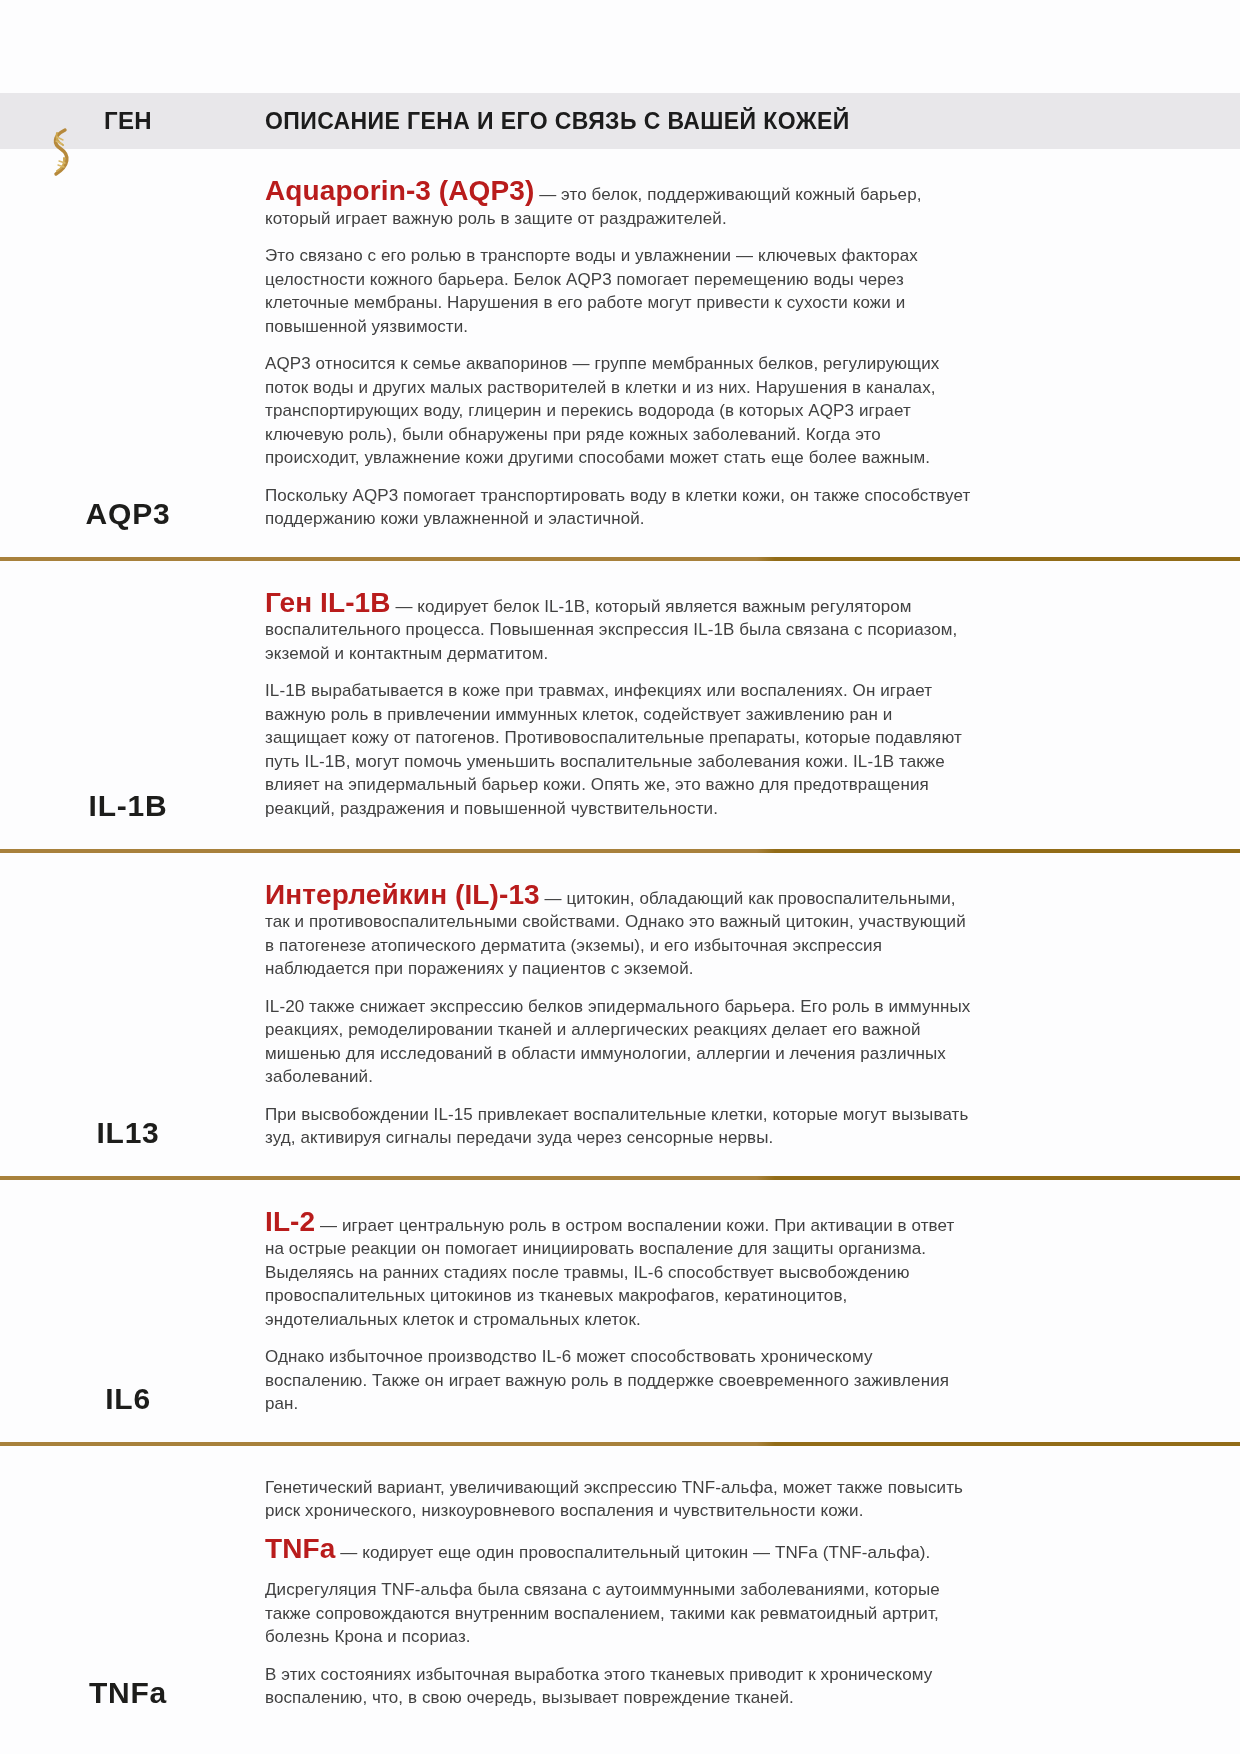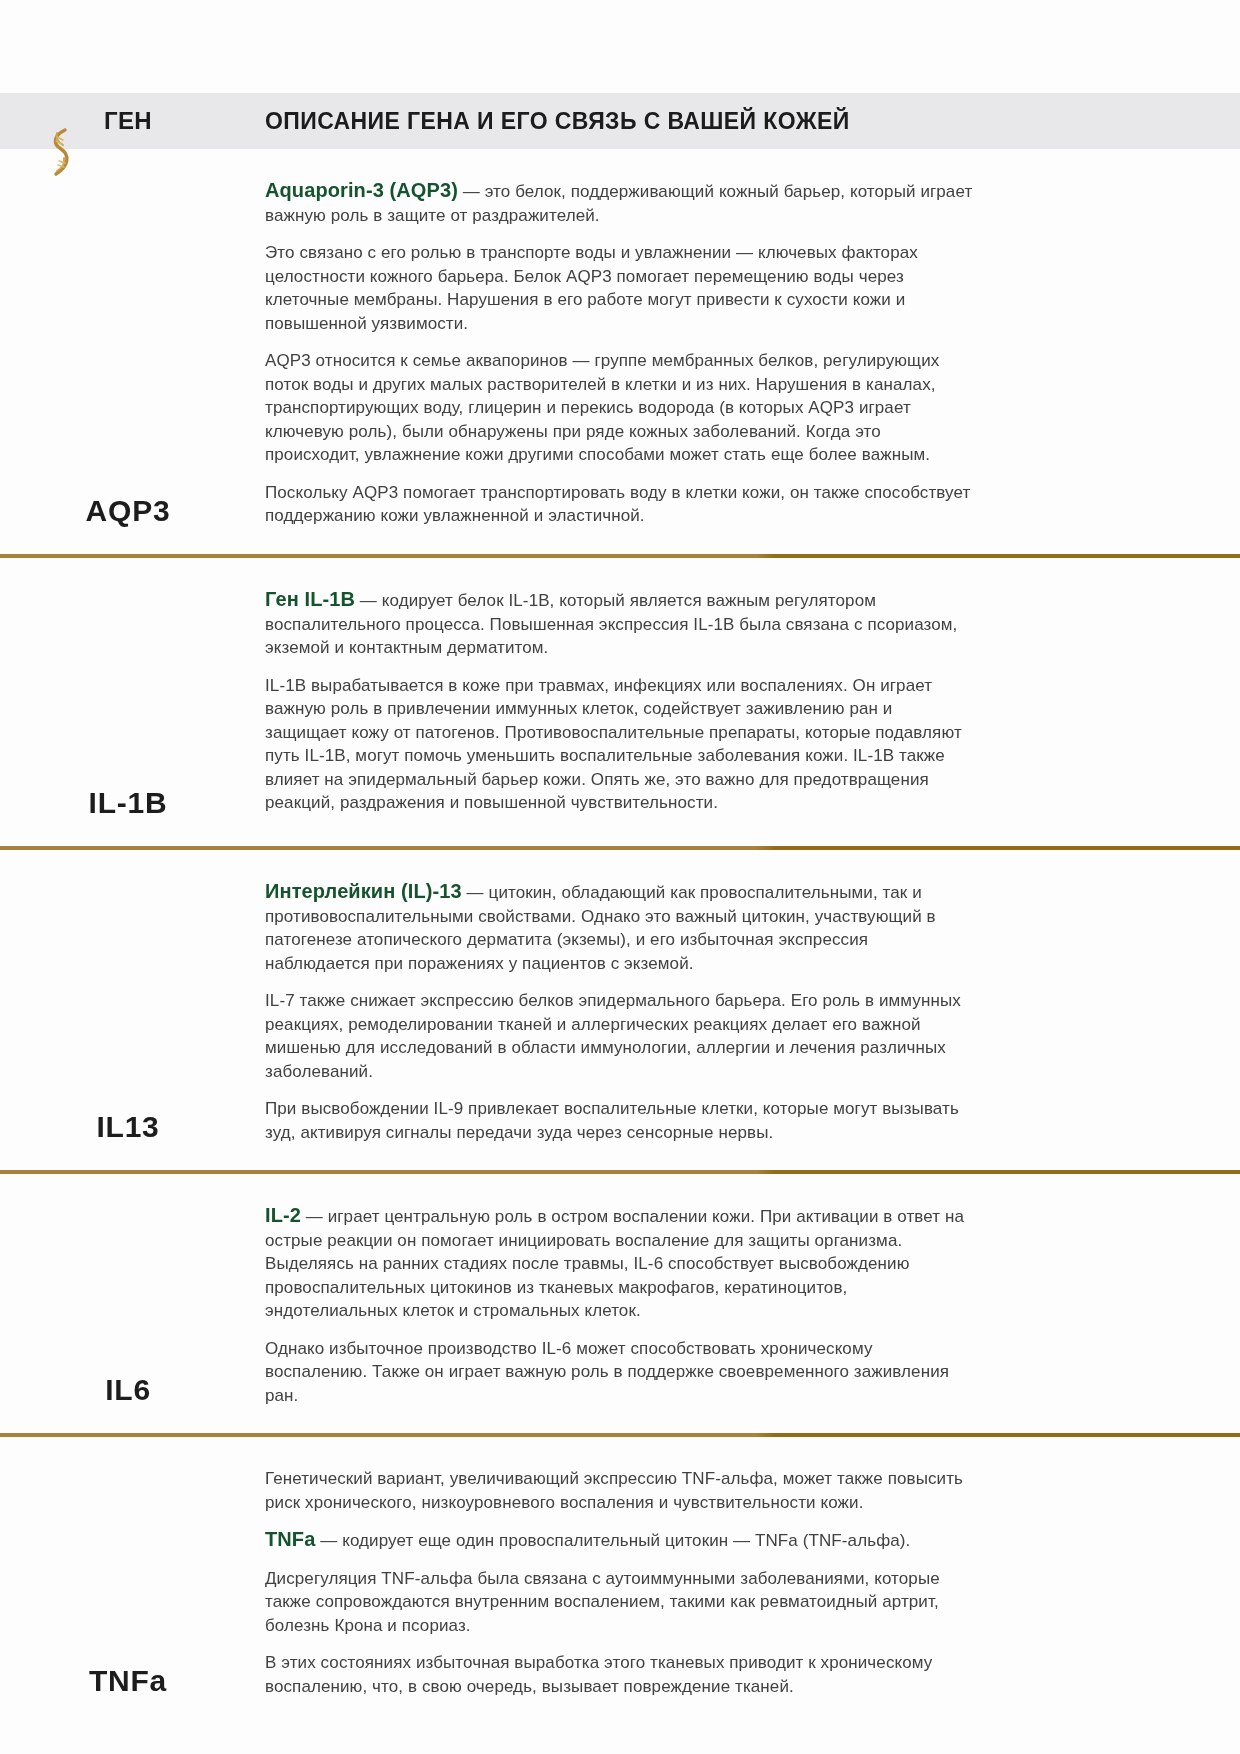--- a/index.html
+++ b/index.html
@@ -35,21 +35,21 @@
   }
   .gene-name{
     font-size:30px;font-weight:700;color:var(--gene_text,#1d1d1b);letter-spacing:.8px;
   }
   .desc-cell{width:710px;flex:0 0 710px;margin-left:9px;}
   .desc-cell p{
     margin:0 0 14px;font-size:17px;line-height:23.5px;color:var(--text,#414141);
     letter-spacing:.1px;
   }
   .desc-cell p:last-child{margin-bottom:0;}
-  .lead{font-weight:700;font-size:20px;color:#14532d;}
+  .lead{font-weight:700;font-size:28px;color:#b91c1c;}
 
   
   .divider{
     height:4px;width:100%;
     background:linear-gradient(90deg,
       var(--divider_left,#a8813c) 0%,
       var(--divider_left,#a8813c) 61%,
       var(--divider_right,#926c18) 62.5%,
       var(--divider_right,#926c18) 100%);
   }
@@ -102,22 +102,22 @@
           <p>IL-1B вырабатывается в коже при травмах, инфекциях или воспалениях. Он играет важную роль в привлечении иммунных клеток, содействует заживлению ран и защищает кожу от патогенов. Противовоспалительные препараты, которые подавляют путь IL-1B, могут помочь уменьшить воспалительные заболевания кожи. IL-1B также влияет на эпидермальный барьер кожи. Опять же, это важно для предотвращения реакций, раздражения и повышенной чувствительности.</p>
         </div>
       </section>
       <div class="divider"></div>
       <section class="gene-row r2">
         <div class="gene-cell">
           <div class="gene-name">IL13</div>
         </div>
         <div class="desc-cell">
           <p><strong class="lead">Интерлейкин (IL)-13</strong> — цитокин, обладающий как провоспалительными, так и противовоспалительными свойствами. Однако это важный цитокин, участвующий в патогенезе атопического дерматита (экземы), и его избыточная экспрессия наблюдается при поражениях у пациентов с экземой.</p>
-          <p>IL-7 также снижает экспрессию белков эпидермального барьера. Его роль в иммунных реакциях, ремоделировании тканей и аллергических реакциях делает его важной мишенью для исследований в области иммунологии, аллергии и лечения различных заболеваний.</p>
-          <p>При высвобождении IL-9 привлекает воспалительные клетки, которые могут вызывать зуд, активируя сигналы передачи зуда через сенсорные нервы.</p>
+          <p>IL-20 также снижает экспрессию белков эпидермального барьера. Его роль в иммунных реакциях, ремоделировании тканей и аллергических реакциях делает его важной мишенью для исследований в области иммунологии, аллергии и лечения различных заболеваний.</p>
+          <p>При высвобождении IL-15 привлекает воспалительные клетки, которые могут вызывать зуд, активируя сигналы передачи зуда через сенсорные нервы.</p>
         </div>
       </section>
       <div class="divider"></div>
       <section class="gene-row r3">
         <div class="gene-cell">
           <div class="gene-name">IL6</div>
         </div>
         <div class="desc-cell">
           <p><strong class="lead">IL-2</strong> — играет центральную роль в остром воспалении кожи. При активации в ответ на острые реакции он помогает инициировать воспаление для защиты организма. Выделяясь на ранних стадиях после травмы, IL-6 способствует высвобождению провоспалительных цитокинов из тканевых макрофагов, кератиноцитов, эндотелиальных клеток и стромальных клеток.</p>
           <p>Однако избыточное производство IL-6 может способствовать хроническому воспалению. Также он играет важную роль в поддержке своевременного заживления ран.</p>

